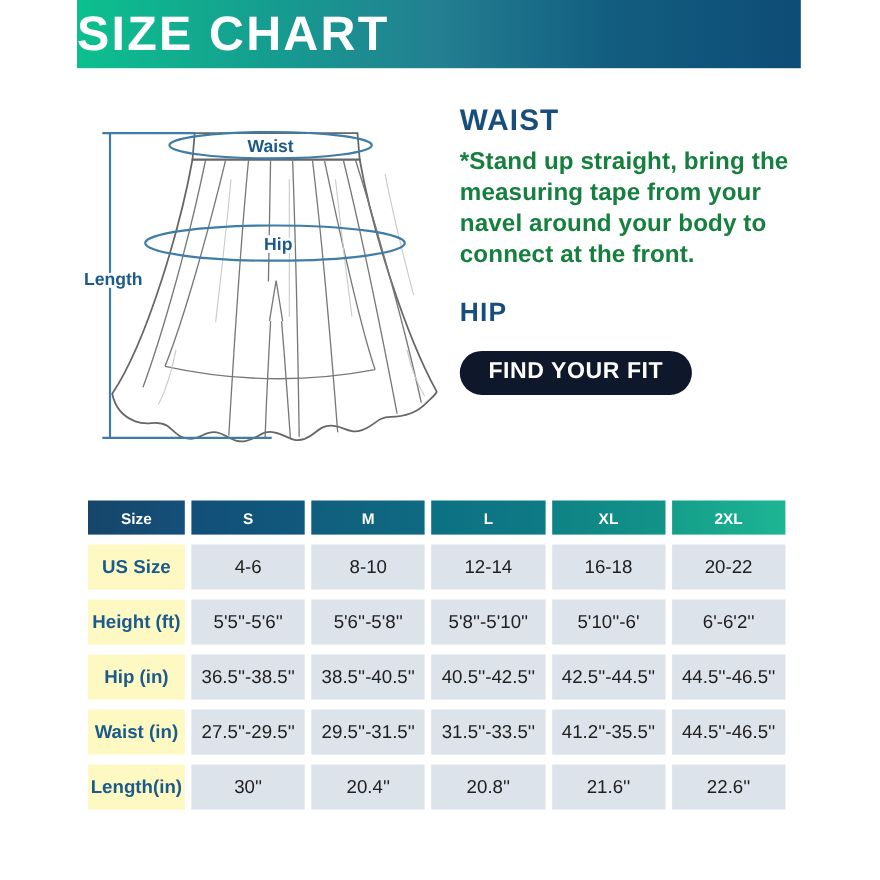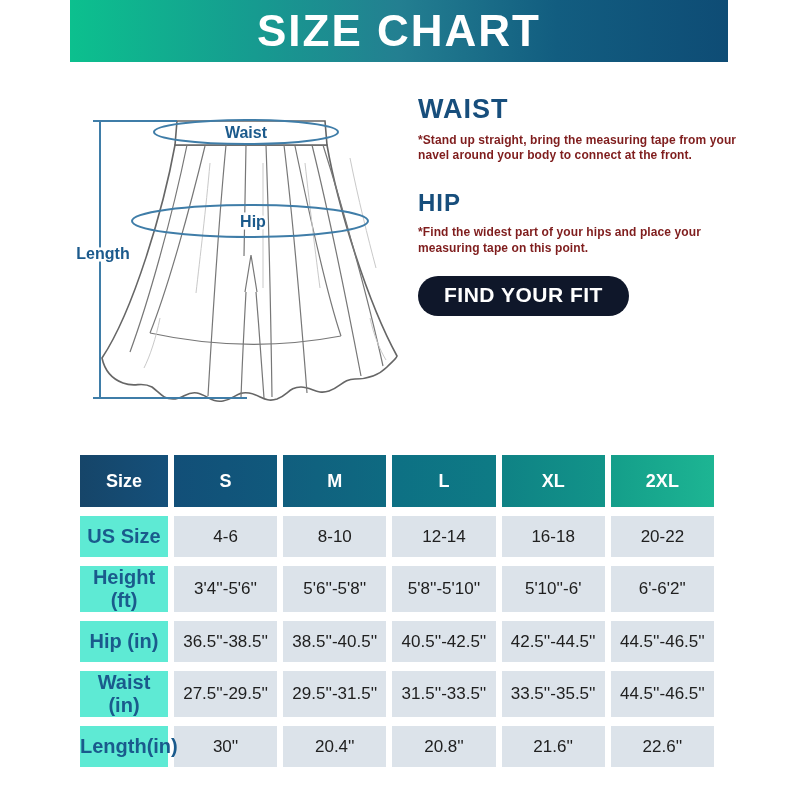--- a/index.html
+++ b/index.html
@@ -6,21 +6,21 @@
   body {
     width:800px; height:800px; position:relative;
     background:#ffffff; overflow:hidden;
     font-family:"Liberation Sans", sans-serif;
   }
 
   
   .banner {
     position:absolute; left:70px; top:0; width:658px; height:62px;
     background:linear-gradient(90deg,#0cc08e 0%,#169b90 28%,#237f91 50%,#125d80 74%,#0e4c75 100%);
-    display:flex; align-items:center; justify-content:center;
+    display:flex; align-items:center; justify-content:flex-start;
   }
   .banner h1 {
     margin:0; color:#ffffff; font-size:44px; font-weight:bold; letter-spacing:2px;
   }
 
   
   .diagram { position:absolute; left:60px; top:88px; width:345px; height:325px; }
   .diagram svg { display:block; }
   .measure { stroke:#3f7da8; stroke-width:2; fill:none; }
   .outline { stroke:#666; stroke-width:1.6; fill:#ffffff; }
@@ -30,39 +30,39 @@
     font-family:"Liberation Sans",sans-serif; font-weight:bold; font-size:16px;
     fill:#1b5a8c; paint-order:stroke; stroke:#ffffff; stroke-width:5px;
     text-anchor:middle;
   }
 
   
   .info { position:absolute; left:418px; top:94px; width:326px; }
   .info h2 { margin:0; color:#174e7c; font-size:27px; font-weight:bold; letter-spacing:1px; }
   .info h2.hip-h { font-size:24px; margin-top:26px; }
   .info p {
-    margin:8px 0 0; color:#7f1d1d; font-size:12px; font-weight:600;
+    margin:8px 0 0; color:#15803d; font-size:22px; font-weight:600;
     line-height:1.27; letter-spacing:0.1px;
   }
   .pill {
     display:inline-block; margin-top:20px; background:#0f172a; color:#fff;
     border-radius:21px; padding:7px 26px 9px; font-size:21px; font-weight:bold;
     letter-spacing:0.5px; border:none; cursor:pointer;
   }
   .fit-note { margin-top:12px !important; }
 
   
   .size-table {
     position:absolute; left:74px; top:446px; width:646px;
     border-collapse:separate; border-spacing:6px 9px; table-layout:fixed;
   }
   .size-table th, .size-table td { text-align:center; vertical-align:middle; padding:0; }
-  .size-table thead th { height:52px; color:#ffffff; font-size:18px; font-weight:bold; }
+  .size-table thead th { height:31px; color:#ffffff; font-size:14px; font-weight:bold; }
   .size-table tbody th {
-    background:#5eead4; color:#1a5a8c; font-size:20px; font-weight:bold; height:41px;
+    background:#fef9c3; color:#1a5a8c; font-size:17px; font-weight:bold; height:41px;
   }
   .size-table tbody td {
     background:#dce3ea; color:#202020; font-size:17px; height:41px;
   }
   .c0 { background:linear-gradient(90deg,#164569,#14507a); }
   .c1 { background:linear-gradient(90deg,#124f78,#10597c); }
   .c2 { background:linear-gradient(90deg,#115e7e,#0e6a81); }
   .c3 { background:linear-gradient(90deg,#0d7084,#0e7b85); }
   .c4 { background:linear-gradient(90deg,#0f8285,#129489); }
   .c5 { background:linear-gradient(90deg,#149e8a,#1db593);margin-top:16px; }
@@ -125,21 +125,20 @@
     <text x="193" y="139">Hip</text>
     <text x="43" y="171">Length</text>
   </svg>
 </div>
 
 <div class="info">
   <h2>WAIST</h2>
   <p>*Stand up straight, bring the measuring tape from your navel around your body to connect at the front.</p>
 
   <h2 class="hip-h">HIP</h2>
-  <p>*Find the widest part of your hips and place your measuring tape on this point.</p>
 
   <div class="pill">FIND YOUR FIT</div>
 </div>
 
 <table class="size-table">
   <colgroup>
     <col style="width:88px">
       <col>
       <col>
       <col>
@@ -160,40 +159,40 @@
     <tr>
       <th>US Size</th>
       <td>4-6</td>
       <td>8-10</td>
       <td>12-14</td>
       <td>16-18</td>
       <td>20-22</td>
     </tr>
     <tr>
       <th>Height (ft)</th>
-      <td>3'4''-5'6''</td>
+      <td>5'5''-5'6''</td>
       <td>5'6''-5'8''</td>
       <td>5'8''-5'10''</td>
       <td>5'10''-6'</td>
       <td>6'-6'2''</td>
     </tr>
     <tr>
       <th>Hip (in)</th>
       <td>36.5''-38.5''</td>
       <td>38.5''-40.5''</td>
       <td>40.5''-42.5''</td>
       <td>42.5''-44.5''</td>
       <td>44.5''-46.5''</td>
     </tr>
     <tr>
       <th>Waist (in)</th>
       <td>27.5''-29.5''</td>
       <td>29.5''-31.5''</td>
       <td>31.5''-33.5''</td>
-      <td>33.5''-35.5''</td>
+      <td>41.2''-35.5''</td>
       <td>44.5''-46.5''</td>
     </tr>
     <tr>
       <th>Length(in)</th>
       <td>30''</td>
       <td>20.4''</td>
       <td>20.8''</td>
       <td>21.6''</td>
       <td>22.6''</td>
     </tr>

